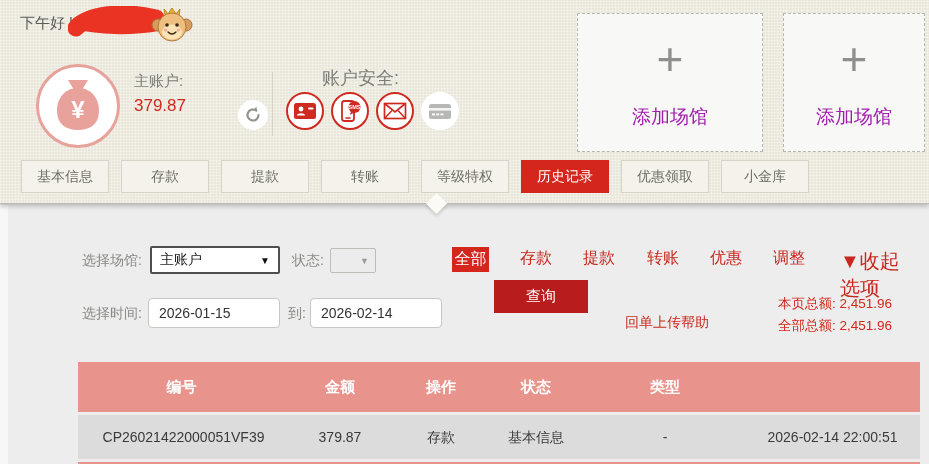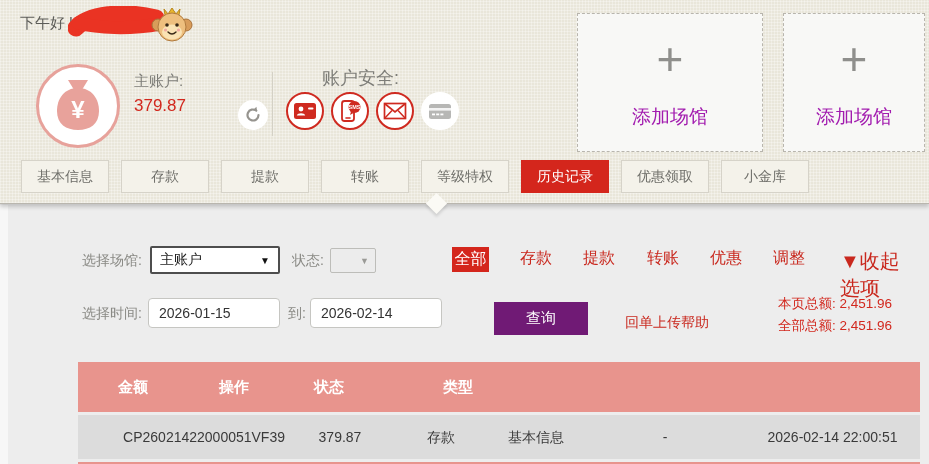--- a/index.html
+++ b/index.html
@@ -95,36 +95,36 @@
     display:flex; align-items:center; justify-content:center;
   }
   .collapse-link { position:absolute; top:43px; left:840px; font-size:20px; color:#c9281e; cursor:pointer; }
 
   .date-input {
     position:absolute; top:93px; height:30px; background:#fff;
     border:1px solid #c6c6c2; border-radius:4px; font-size:14px; color:#333;
     padding:0 10px; font-family:"Liberation Sans","DejaVu Sans",sans-serif;
   }
   .query-btn {
-    position:absolute; left:494px; top:97px; width:94px; height:33px;
-    background:#701a75; border:none; color:#fff; font-size:15px; cursor:pointer;
+    position:absolute; left:494px; top:75px; width:94px; height:33px;
+    background:#b91c1c; border:none; color:#fff; font-size:15px; cursor:pointer;
     font-family:Liberation Sans, sans-serif;
   }
   .receipt-help { position:absolute; left:625px; top:109px; font-size:14px; color:#c9281e; cursor:pointer; }
   .totals { position:absolute; right:9px; top:88px; text-align:right; font-size:13.5px; color:#d2281e; line-height:22px; }
 
   
   .tbl { position:absolute; left:78px; top:157px; width:842px; }
   .tbl-row { display:flex; }
   .tbl-head { background:#e8948d; height:50px; }
   .tbl-head .cell { color:#fff; font-weight:bold; font-size:15px; line-height:50px; text-align:center; }
   .tbl-gap { height:3px; }
   .tbl-data { background:#dcdcdc; height:44px; }
   .tbl-data .cell { color:#3a3a3a; font-size:14px; line-height:44px; text-align:center; }
-  .tbl-data .cell.c0 { text-align:right; padding-left:4px; }
+  .tbl-data .cell.c0 { text-align:center; padding-left:4px; }
   .c0 { width:207px; } .c1 { width:110px; } .c2 { width:92px; }
   .c3 { width:98px; }  .c4 { width:160px; } .c5 { width:175px; }
   .tbl-next { background:#e8948d; height:5px; }
 </style>
 </head>
 <body>
 
 <div class="page">
 
   <div class="top-section">
@@ -258,20 +258,21 @@
     <button class="query-btn">查询</button>
     <div class="receipt-help">回单上传帮助</div>
 
     <div class="totals">
       <div><span>本页总额:</span> <span>2,451.96</span></div>
       <div><span>全部总额:</span> <span>2,451.96</span></div>
     </div>
 
     <div class="tbl">
       <div class="tbl-row tbl-head">
+        <div class="cell c0">编号</div>
         <div class="cell c1">金额</div>
         <div class="cell c2">操作</div>
         <div class="cell c3">状态</div>
         <div class="cell c4">类型</div>
       </div>
       <div class="tbl-gap"></div>
       <div class="tbl-row tbl-data">
         <div class="cell c0">CP26021422000051VF39</div>
         <div class="cell c1">379.87</div>
         <div class="cell c2">存款</div>

